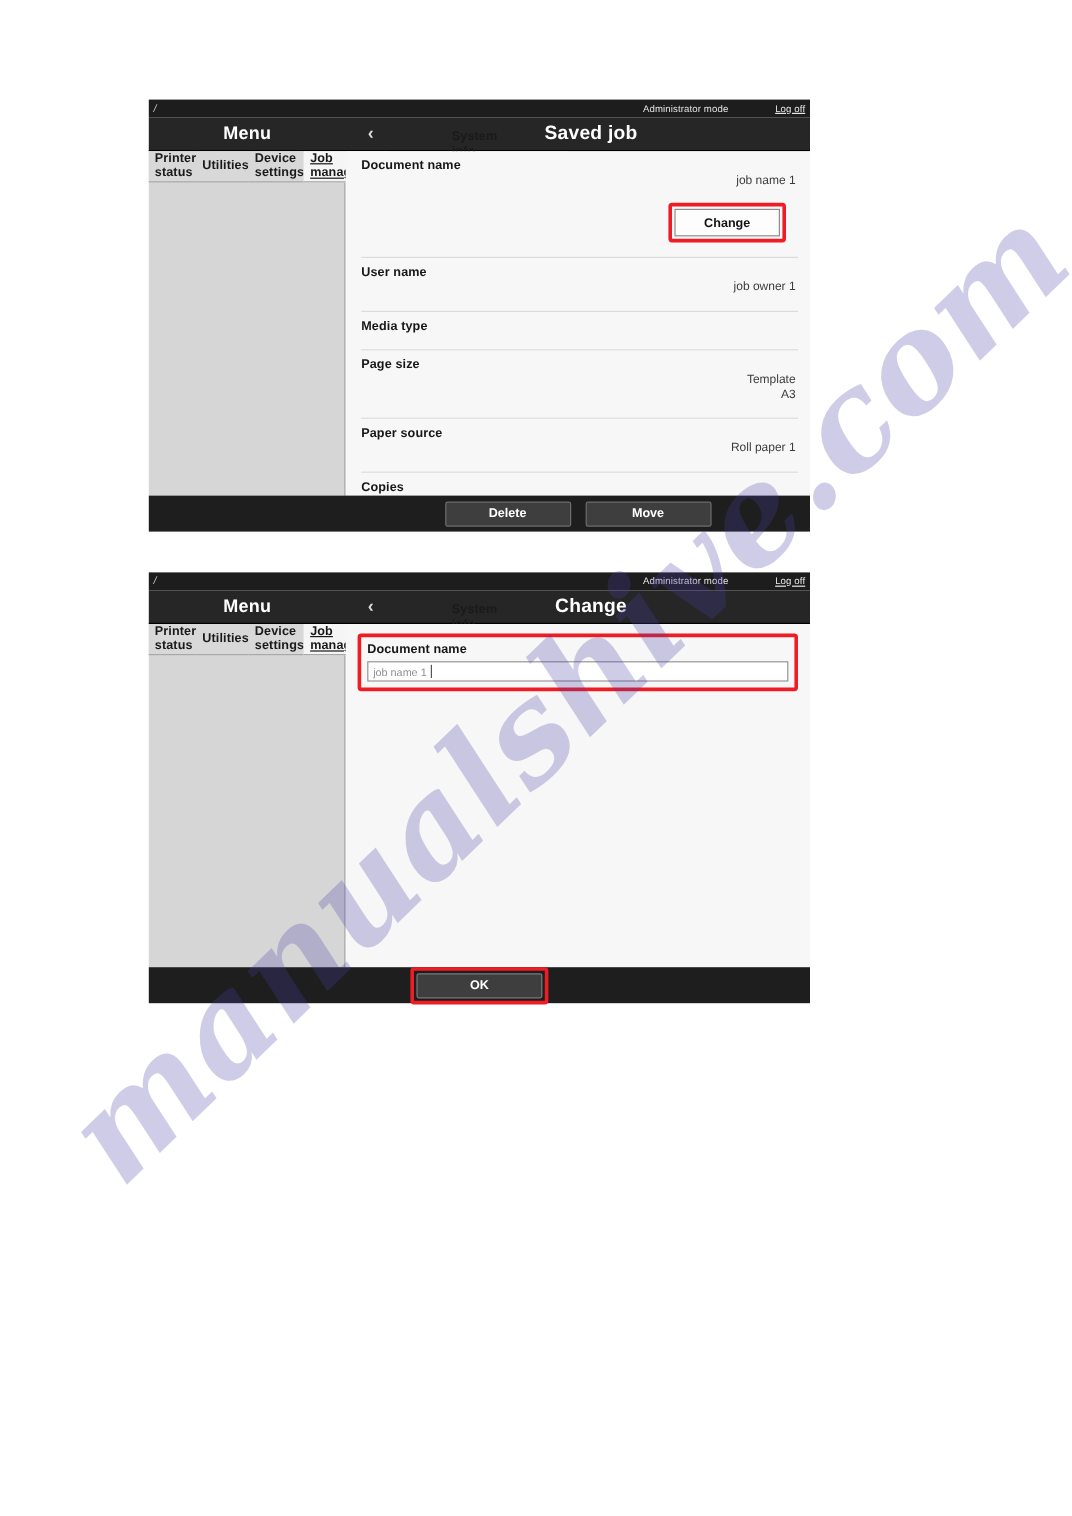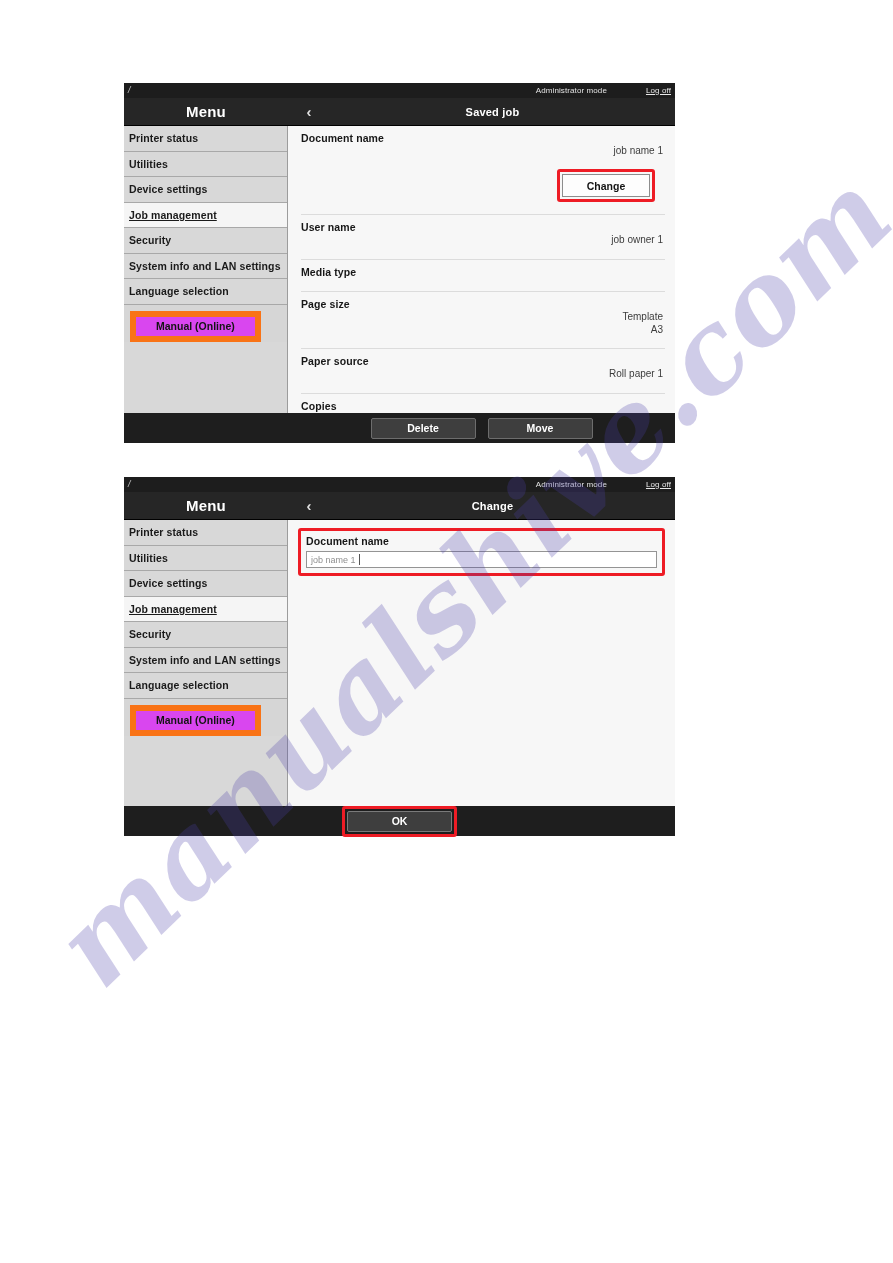--- a/index.html
+++ b/index.html
@@ -116,42 +116,42 @@
     color: #dddddd;
     font-size: 15px;
     font-weight: 700;
   }
   .title-cell {
     flex: 1;
     display: flex;
     align-items: center;
     justify-content: center;
     color: #ffffff;
-    font-size: 11px;
+    font-size: 16px;
     font-weight: 700;
     letter-spacing: 0.2px;
     padding-right: 20px;
     box-sizing: border-box;
   }
 
   
   .bodysplit {
     display: flex;
     align-items: stretch;
   }
   #shot-saved-job .bodysplit { height: 287px; }
   #shot-change .bodysplit    { height: 286px; }
 
   .sidebar {
     width: 164px;
     background: #d6d6d6;
     border-right: 1px solid #9c9c9c;
     box-sizing: border-box;
     display: flex;
-    flex-direction: column;
+    flex-direction: row;
   }
   .side-item {
     height: 25.5px;
     display: flex;
     align-items: center;
     padding-left: 5px;
     box-sizing: border-box;
     font-size: 10.5px;
     font-weight: 700;
     color: #1a1a1a;

